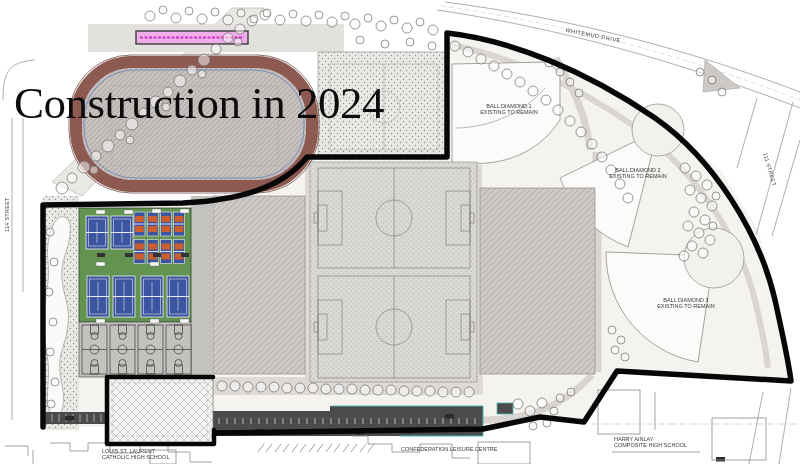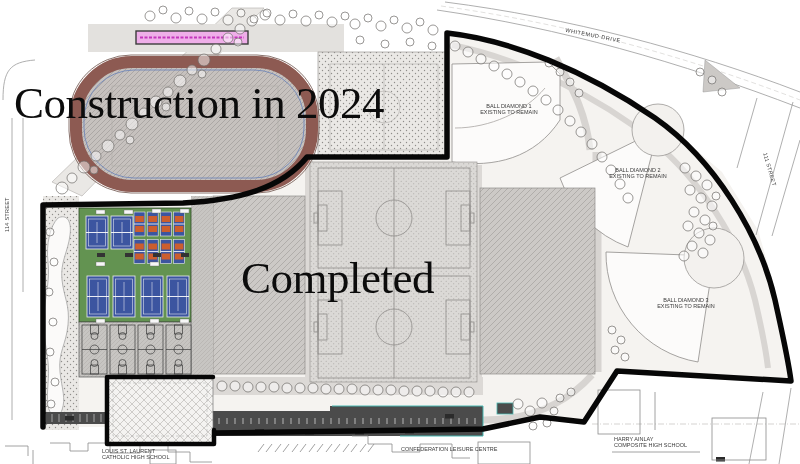--- a/index.html
+++ b/index.html
@@ -488,21 +488,20 @@
         <circle cx="722" cy="92" r="4" fill="rgba(255,255,255,0.5)" stroke="#6e6c69" stroke-width="0.7"></circle>
       </g>
 
     <g fill="none" stroke="#070707" stroke-linejoin="round" stroke-linecap="round">
       <path stroke-width="5.5" d="M43,427 L43,205 L183,203 C240,200 282,188 307,157 L447,157 L447,33 C510,40 585,70 655,118 C715,160 760,235 775,300 C782,332 788,358 791,381 L617,371 L584,422 L540,417 L483,429 L216,433"></path>
       <path stroke-width="4.5" d="M213,377 L107,377 L107,444 L214,444 L214,430"></path>
     </g>
   </svg>
 
   <div class="overlay-label" style="left:14px;top:81px;">Construction in 2024</div>
-  <div class="overlay-label" style="left:241px;top:256px;">Completed</div>
 
   <div class="plan-label" style="left:566px;top:27px;transform:rotate(11deg) scale(0.55);letter-spacing:1px;">WHITEMUD DRIVE</div>
   <div class="plan-label" style="left:768px;top:152px;transform:rotate(74deg) scale(0.55);letter-spacing:0.5px;">111 STREET</div>
   <div class="plan-label" style="left:4px;top:232px;transform:rotate(-90deg) scale(0.55);letter-spacing:0.5px;">114 STREET</div>
 
   <div class="plan-label center2" style="left:474px;top:103px;width:127px;transform:scale(0.55);">
     <span class="lbl-line">BALL DIAMOND 1</span>
     <span class="lbl-line">EXISTING TO REMAIN</span>
   </div>
   <div class="plan-label center2" style="left:603px;top:167px;width:127px;transform:scale(0.55);">

